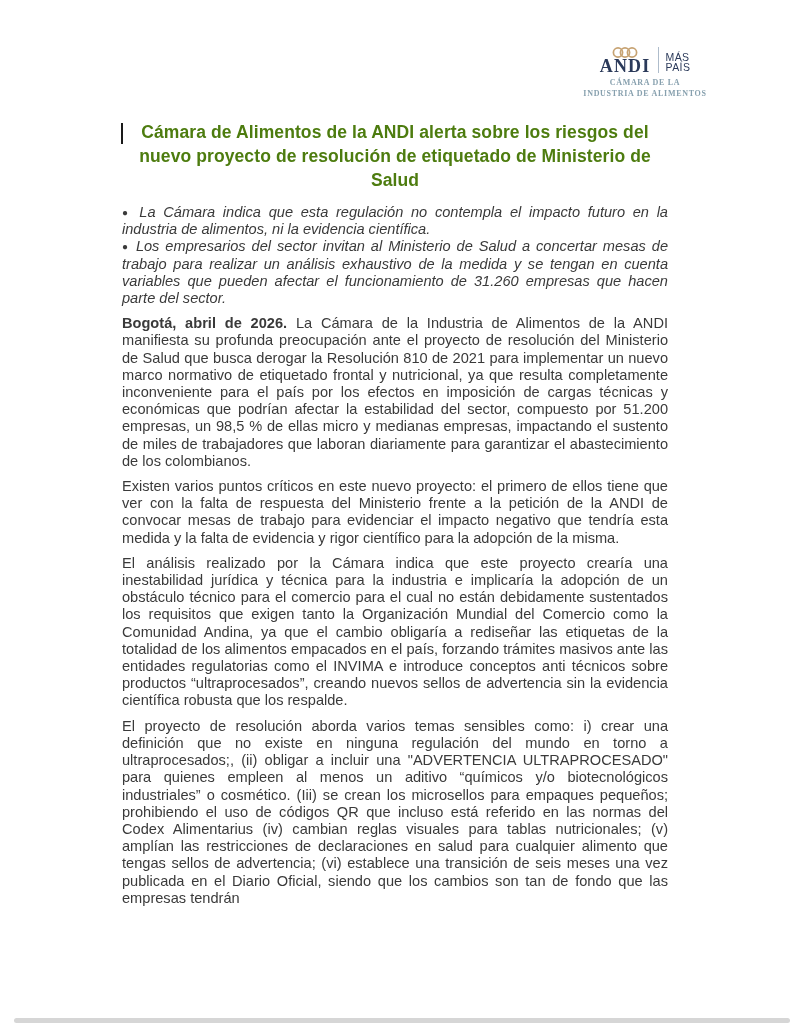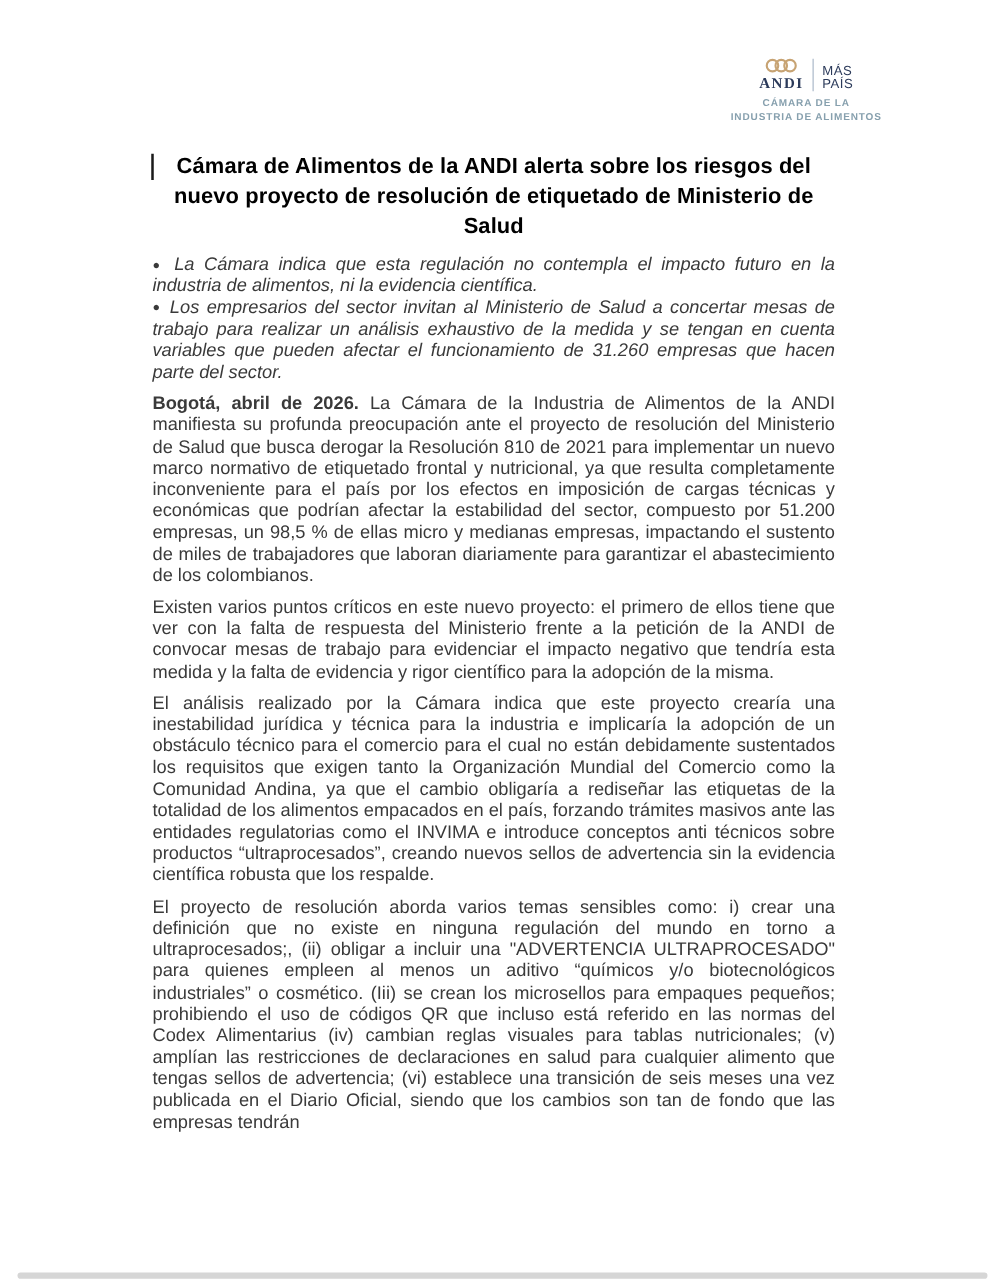--- a/index.html
+++ b/index.html
@@ -21,45 +21,45 @@
     user-select: none;
   }
   .logo-row {
     display: flex; align-items: flex-end; justify-content: center;
     gap: 7px;
   }
   .andi-col { display: flex; flex-direction: column; align-items: center; gap: 1px; }
   .rings { display: block; }
   .andi-text {
     font-family: "Liberation Serif", serif;
-    font-weight: 700; font-size: 12px; line-height: 13px;
+    font-weight: 700; font-size: 18px; line-height: 13px;
     letter-spacing: 1.2px;
   }
   .logo-divider { width: 1px; height: 26px; background: #aebccb; }
   .maspais {
     display: flex; flex-direction: column; align-items: flex-start;
     font-weight: 400; font-size: 10.5px; line-height: 10px;
     letter-spacing: 0.4px; padding-bottom: 1px;
   }
   .logo-sub {
     font-size: 8px; line-height: 11px; letter-spacing: 0.7px;
-    font-weight: 600; white-space: nowrap;
+    font-weight: 600; white-space: nowrap; font-family: Liberation Serif, serif;
   }
   .logo-sub.first { margin-top: 4px; }
 
   
   .content {
     width: 546px;
     margin: 0 auto;
     color: #3a3a3a;
   }
   .title {
     margin: 120px 0 0 0;
     font-size: 17.5px; line-height: 24px;
-    font-weight: 700; color: #000000;
+    font-weight: 700; color: #4d7c0f;
     text-align: center; letter-spacing: 0.1px;
   }
   .caret {
     position: absolute;
     left: 121px; top: 123px;
     width: 1.5px; height: 21px;
     background: #1a1a1a;
   }
   p {
     margin: 0;

